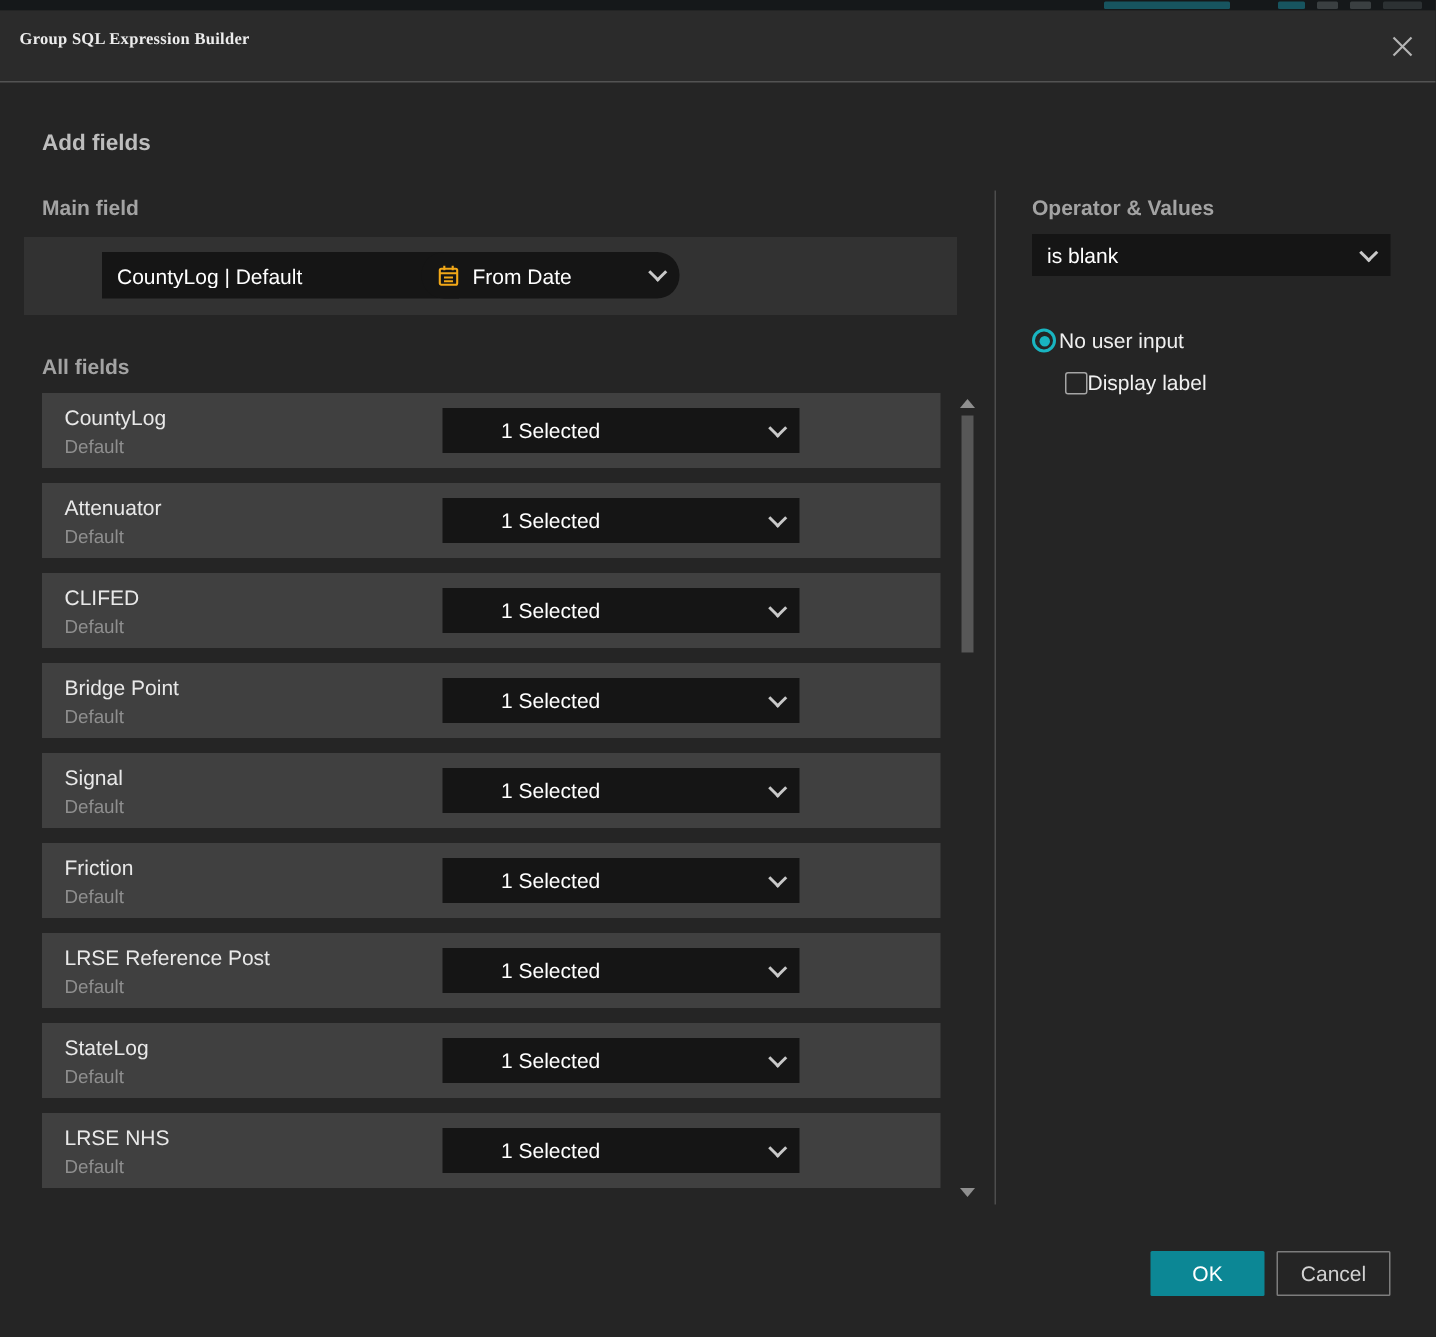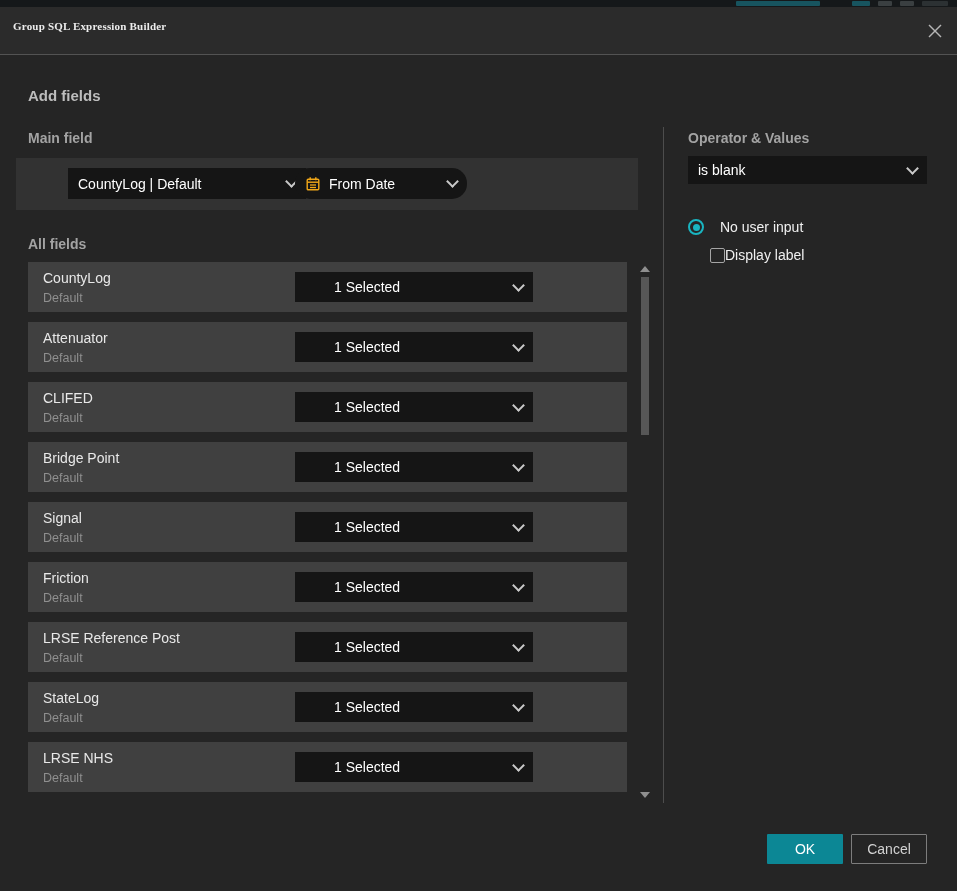--- a/index.html
+++ b/index.html
@@ -33,42 +33,42 @@
 
   
   .main-panel{position:absolute;left:16px;top:158px;width:622px;height:52px;background:#323232;}
 
   .dropdown{position:absolute;box-sizing:border-box;background:#151515;color:#ffffff;
     font-size:14px;display:flex;align-items:center;padding:0 10px;cursor:pointer;}
   .dropdown .dd-label{flex:1;white-space:nowrap;overflow:hidden;}
   .chev{width:7px;height:7px;border-right:2px solid #c9c9c9;border-bottom:2px solid #c9c9c9;
     transform:rotate(45deg);margin-top:-4px;flex:none;}
   .dd-main-layer{left:24px;top:10px;width:238px;height:31px;margin-left:28px;}
-  .dd-main-field{left:279px;top:10px;width:172px;height:31px;gap:8px;border-radius:15px;}
+  .dd-main-field{left:265px;top:10px;width:172px;height:31px;gap:8px;border-radius:15px;}
   .cal-icon{flex:none;display:flex;}
 
   
   .field-row{position:absolute;left:28px;width:599px;height:50px;background:#404040;}
   .row-name{position:absolute;left:15px;top:8px;font-size:14px;color:#e8e8e8;}
   .row-sub{position:absolute;left:15px;top:29px;font-size:12.5px;color:#8f8f8f;}
   .row-dd{left:267px;top:10px;width:238px;height:30px;padding-left:39px;}
 
   
   .sb-arrow{position:absolute;left:640px;width:0;height:0;border-left:5px solid transparent;
     border-right:5px solid transparent;cursor:pointer;}
   .sb-up{top:266px;border-bottom:6px solid #8f8f8f;}
   .sb-down{top:792px;border-top:6px solid #8f8f8f;}
   .sb-thumb{position:absolute;left:641px;top:277px;width:8px;height:158px;background:#575757;cursor:pointer;}
 
   .divider-v{position:absolute;left:663px;top:127px;width:1px;height:676px;background:#4d4d4d;}
 
   
   .op-label{left:688px;top:130px;}
   .dd-operator{left:688px;top:156px;width:239px;height:28px;}
-  .radio-row{position:absolute;left:688px;top:219px;display:flex;align-items:center;gap:16px;cursor:pointer;}
+  .radio-row{position:absolute;left:688px;top:219px;display:flex;align-items:center;gap:2px;cursor:pointer;}
   .radio{width:16px;height:16px;border-radius:50%;border:2px solid #19b5c1;box-sizing:border-box;
     display:flex;align-items:center;justify-content:center;flex:none;}
   .radio-dot{width:7px;height:7px;border-radius:50%;background:#19b5c1;}
   .radio-label{font-size:14px;color:#f0f0f0;}
   .check-row{position:absolute;left:710px;top:247px;display:flex;align-items:center;gap:0;cursor:pointer;}
   .checkbox{width:15px;height:15px;border:1px solid #a5a5a5;border-radius:2px;background:transparent;flex:none;box-sizing:border-box;}
   .check-label{font-size:14px;color:#f0f0f0;}
 
   
   .btn{position:absolute;top:834px;width:76px;height:30px;font-size:14px;

